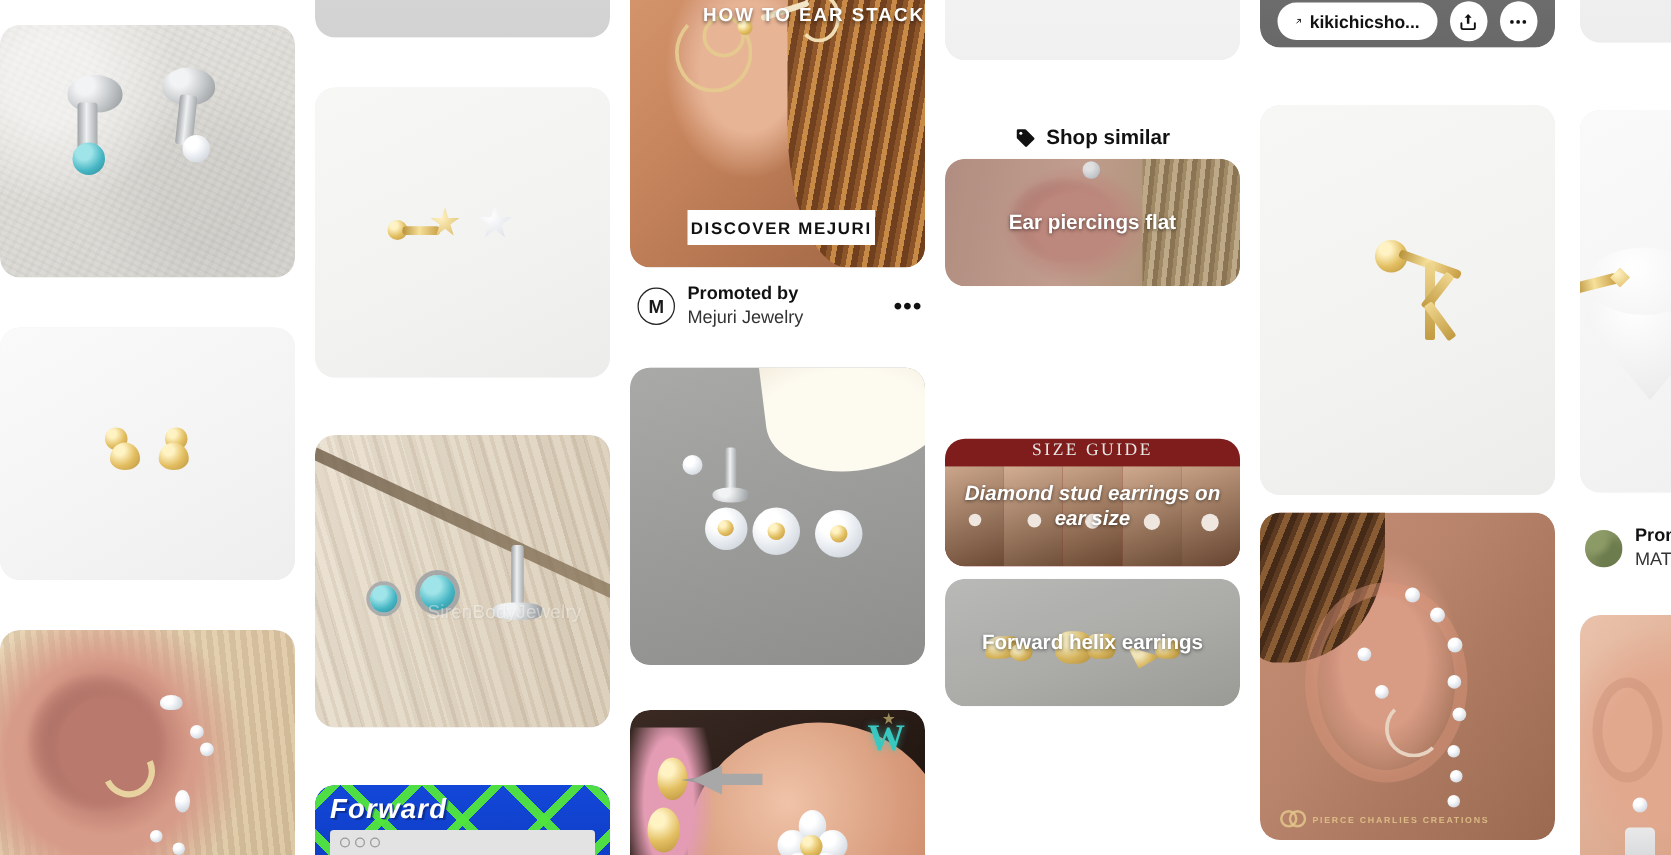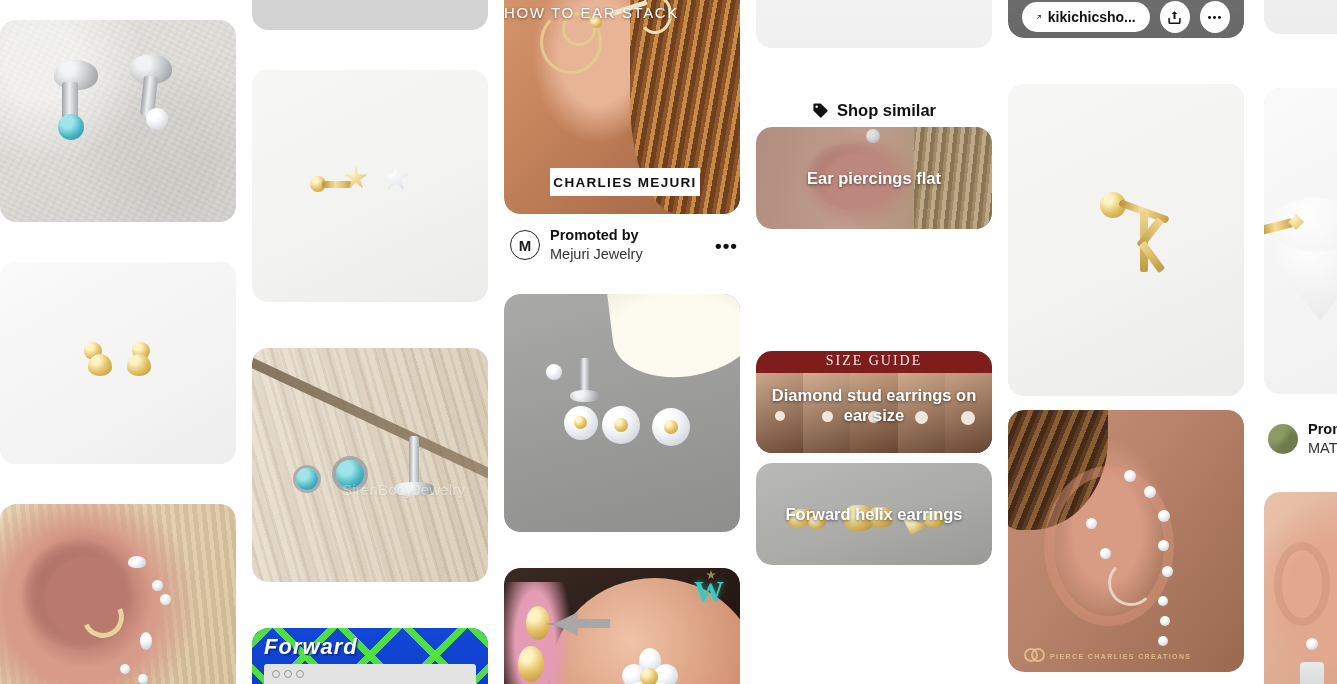--- a/index.html
+++ b/index.html
@@ -194,26 +194,26 @@
       <div style="position:absolute;left:36px;top:82px;width:62px;height:64px;border-radius:50%;
         border:3px solid #e6c98e;border-top-color:transparent;"></div>
       <div style="position:absolute;left:58px;top:84px;width:34px;height:34px;border-radius:50%;
         border:3px solid #e6c98e;"></div>
       <div style="position:absolute;left:134px;top:66px;width:34px;height:40px;border-radius:50%;
         border:3px solid #f0ddb4;border-left-color:transparent;"></div>
       <div class="stud gold" style="left:86px;top:88px;width:12px;height:12px;"></div>
 
       <div style="position:absolute;left:104px;top:78px;width:40px;height:5px;
         background:#f3e6c8;border-radius:3px;transform:rotate(-18deg);"></div>
-      <div style="position:absolute;left:0;right:0;top:76px;text-align:left;color:#fff;
-        font-size:15px;font-weight:400;letter-spacing:1.6px;
+      <div style="position:absolute;left:0;right:0;top:76px;text-align:right;color:#fff;
+        font-size:15px;font-weight:700;letter-spacing:1.6px;
         text-shadow:0 1px 3px rgba(0,0,0,.5);">HOW TO EAR STACK</div>
       <div style="position:absolute;left:46px;top:240px;width:150px;height:28px;background:#fff;
         display:flex;align-items:center;justify-content:center;color:#111;font-size:13.5px;
-        font-weight:600;letter-spacing:1.3px;cursor:pointer;">CHARLIES MEJURI</div>
+        font-weight:600;letter-spacing:1.3px;cursor:pointer;">DISCOVER MEJURI</div>
     </div>
   </div>
 
   <div class="promo" style="left:510px;top:222px;width:228px;height:46px;">
     <div class="promo-av">M</div>
     <div class="promo-txt">
       <div class="promo-t1">Promoted by</div>
       <div class="promo-t2">Mejuri Jewelry</div>
     </div>
     <div class="dots">•••</div>
@@ -307,21 +307,21 @@
       <div style="flex:1;background:linear-gradient(160deg,#c9a386,#684630);position:relative;">
         <div class="stud" style="left:50%;top:48%;width:12px;height:12px;margin-left:-6px;background:#efe7df;"></div>
         </div>
       <div style="flex:1;background:linear-gradient(160deg,#cfa98d,#6d4d37);position:relative;">
         <div class="stud" style="left:50%;top:48%;width:13px;height:13px;margin-left:-6px;background:#efe7df;"></div>
         </div>
       <div style="flex:1;background:linear-gradient(160deg,#c6a084,#654430);position:relative;">
         <div class="stud" style="left:50%;top:48%;width:14px;height:14px;margin-left:-7px;background:#efe7df;"></div>
         </div>
     </div>
-    <div class="ss-label" style="margin-top:6px;">Diamond stud earrings on ear size</div>
+    <div class="ss-label" style="margin-top:6px;font-style:italic;">Diamond stud earrings on ear size</div>
   </div>
 
   <div class="ss-card" style="left:756px;top:463px;width:236px;height:102px;">
     <div class="pin-img" style="background:linear-gradient(160deg,#c5c5c3 0%,#b6b6b3 55%,#a4a49f 100%);">
       <div class="stud gold" style="left:32px;top:46px;width:26px;height:18px;border-radius:50% 20% 50% 20%;"></div>
       <div class="stud gold" style="left:52px;top:52px;width:18px;height:14px;"></div>
       <div class="stud gold" style="left:88px;top:42px;width:30px;height:26px;border-radius:40%;"></div>
       <div class="stud gold" style="left:114px;top:44px;width:22px;height:20px;border-radius:30%;"></div>
       <div class="stud gold" style="left:146px;top:54px;width:26px;height:18px;
         border-radius:0;clip-path:polygon(0 0,100% 45%,35% 100%);"></div>

